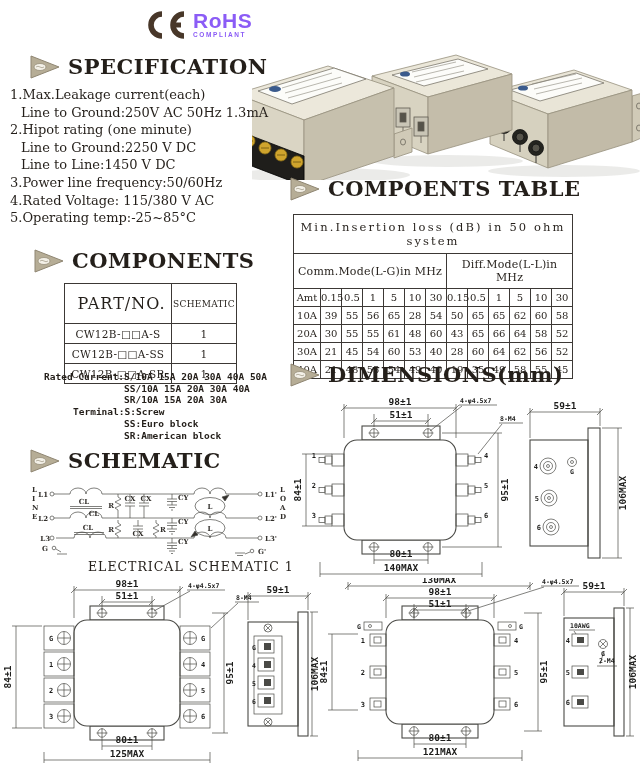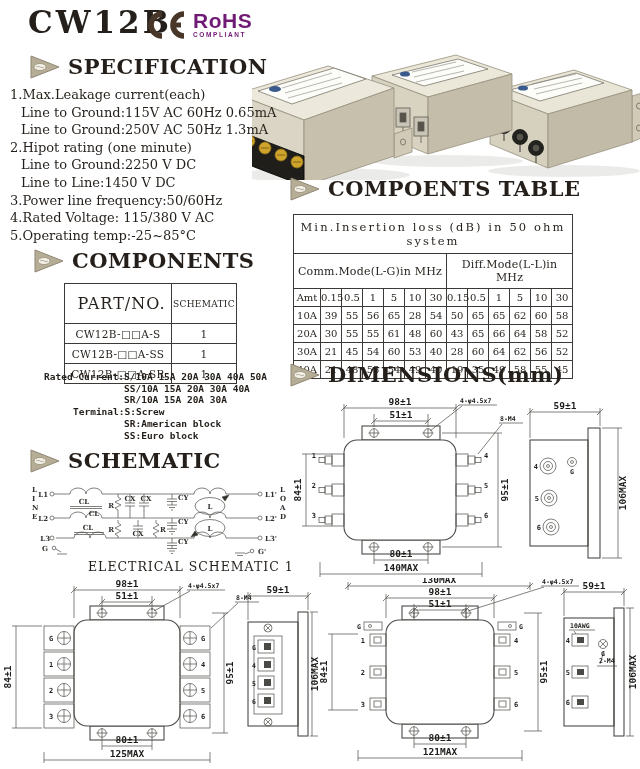--- a/index.html
+++ b/index.html
@@ -1,21 +1,21 @@
 <!DOCTYPE html>
 <html><head>
 <meta charset="utf-8">
 <style>
   html,body{margin:0;padding:0;background:#e8e8e8;}
   .page{position:relative;width:640px;height:769px;background:#ffffff;overflow:hidden;
         font-family:"DejaVu Serif",serif;color:#241f1a;}
   .abs{position:absolute;}
   
   .title{left:28px;top:4px;font-size:31px;font-weight:700;letter-spacing:3px;}
-  .rohs{left:193px;top:10px;color:#701a75;font-family:"Liberation Sans",sans-serif;text-align:left;line-height:1;}
+  .rohs{left:193px;top:10px;color:#8b5cf6;font-family:"Liberation Sans",sans-serif;text-align:left;line-height:1;}
   .rohs .big{font-size:21px;font-weight:700;letter-spacing:.5px;}
   .rohs .sub{font-size:6.5px;font-weight:700;letter-spacing:1.6px;margin-top:1px;}
   
   .heading{display:flex;align-items:center;gap:8px;font-size:21px;font-weight:700;letter-spacing:.5px;white-space:nowrap;}
   
   .spec{left:10px;top:86px;font-size:13px;line-height:17.6px;width:290px;}
   
   .ctable{left:64px;top:283px;border-collapse:collapse;}
   .ctable td,.ctable th{border:1.2px solid #3c3835;text-align:center;font-weight:400;}
   .ctable .h1{width:97px;height:37px;font-size:16px;letter-spacing:1px;padding-left:8px;}
@@ -37,21 +37,20 @@
   .sm{font:700 6.5px "DejaVu Sans Mono",monospace;fill:#1d1d1b;}
   .tl{font:700 7px "DejaVu Sans Mono",monospace;fill:#1d1d1b;}
   .sch{font:700 7px "DejaVu Serif",serif;fill:#33302c;}
   .mid{text-anchor:middle;} .end{text-anchor:end;}
 </style>
 </head>
 <body>
 
 <div class="page">
 
-  <div class="abs title">CW12B</div>
 
   <svg class="abs" style="left:145px;top:10px;" width="44" height="30" viewBox="0 0 44 30">
     <path d="M17,4 A11,11 0 1 0 17,26" stroke="#483729" stroke-width="5.6" fill="none"></path>
     <path d="M39,4 A11,11 0 1 0 39,26" stroke="#483729" stroke-width="5.6" fill="none"></path>
     <line x1="27" y1="15" x2="36" y2="15" stroke="#483729" stroke-width="5"></line>
   </svg>
 
   <div class="abs rohs">
     <div class="big">RoHS</div>
     <div class="sub">COMPLIANT</div>
@@ -126,21 +125,20 @@
   <div class="abs heading" style="left:30px;top:54px;text-align:right;">
     <svg width="30" height="24" viewBox="0 0 30 24">
         <polygon points="1,1 29,12 1,23" fill="#b6ad96" stroke="#8f8672"></polygon>
         <ellipse cx="10" cy="12" rx="6" ry="3.5" fill="#f4f1e8" stroke="#8f8672" stroke-width=".7"></ellipse>
         <path d="M6,12 q2,-1.5 4,0 q2,1.5 4,0" stroke="#8f8672" fill="none" stroke-width=".6"></path>
       </svg>
     <span>SPECIFICATION</span>
   </div>
   <div class="abs spec">
       <div class="spec-line">1.Max.Leakage current(each)</div>
-      <div class="spec-line" style="padding-left: 11px;">Line to Ground:115V AC 60Hz 0.65mA</div>
       <div class="spec-line" style="padding-left: 11px;">Line to Ground:250V AC 50Hz 1.3mA</div>
       <div class="spec-line">2.Hipot  rating (one minute)</div>
       <div class="spec-line" style="padding-left: 11px;">Line to Ground:2250 V DC</div>
       <div class="spec-line" style="padding-left: 11px;">Line to Line:1450 V DC</div>
       <div class="spec-line">3.Power line frequency:50/60Hz</div>
       <div class="spec-line">4.Rated Voltage:  115/380 V AC</div>
       <div class="spec-line">5.Operating temp:-25~85°C</div>
     </div>
 
   <div class="abs heading" style="left:34px;top:248px;">
@@ -169,22 +167,22 @@
       <td class="r">CW12B-□□A-SR</td>
       <td class="r">1</td>
     </tr>
   </tbody>
     </table>
   <div class="abs notes">
       <div class="note-line">Rated Current:S/10A 15A 20A 30A 40A 50A</div>
       <div class="note-line" style="padding-left: 80px;">SS/10A 15A 20A 30A 40A</div>
       <div class="note-line" style="padding-left: 80px;">SR/10A 15A 20A 30A</div>
       <div class="note-line" style="padding-left: 29px;">Terminal:S:Screw</div>
+      <div class="note-line" style="padding-left: 80px;">SS:Euro block</div>
       <div class="note-line" style="padding-left: 80px;">SR:American block</div>
-      <div class="note-line" style="padding-left: 80px;">SS:Euro block</div>
     </div>
 
   <div class="abs heading" style="left:290px;top:176px;">
     <svg width="30" height="24" viewBox="0 0 30 24">
         <polygon points="1,1 29,12 1,23" fill="#b6ad96" stroke="#8f8672"></polygon>
         <ellipse cx="10" cy="12" rx="6" ry="3.5" fill="#f4f1e8" stroke="#8f8672" stroke-width=".7"></ellipse>
         <path d="M6,12 q2,-1.5 4,0 q2,1.5 4,0" stroke="#8f8672" fill="none" stroke-width=".6"></path>
       </svg>
     <span>COMPOENTS TABLE</span>
   </div>

